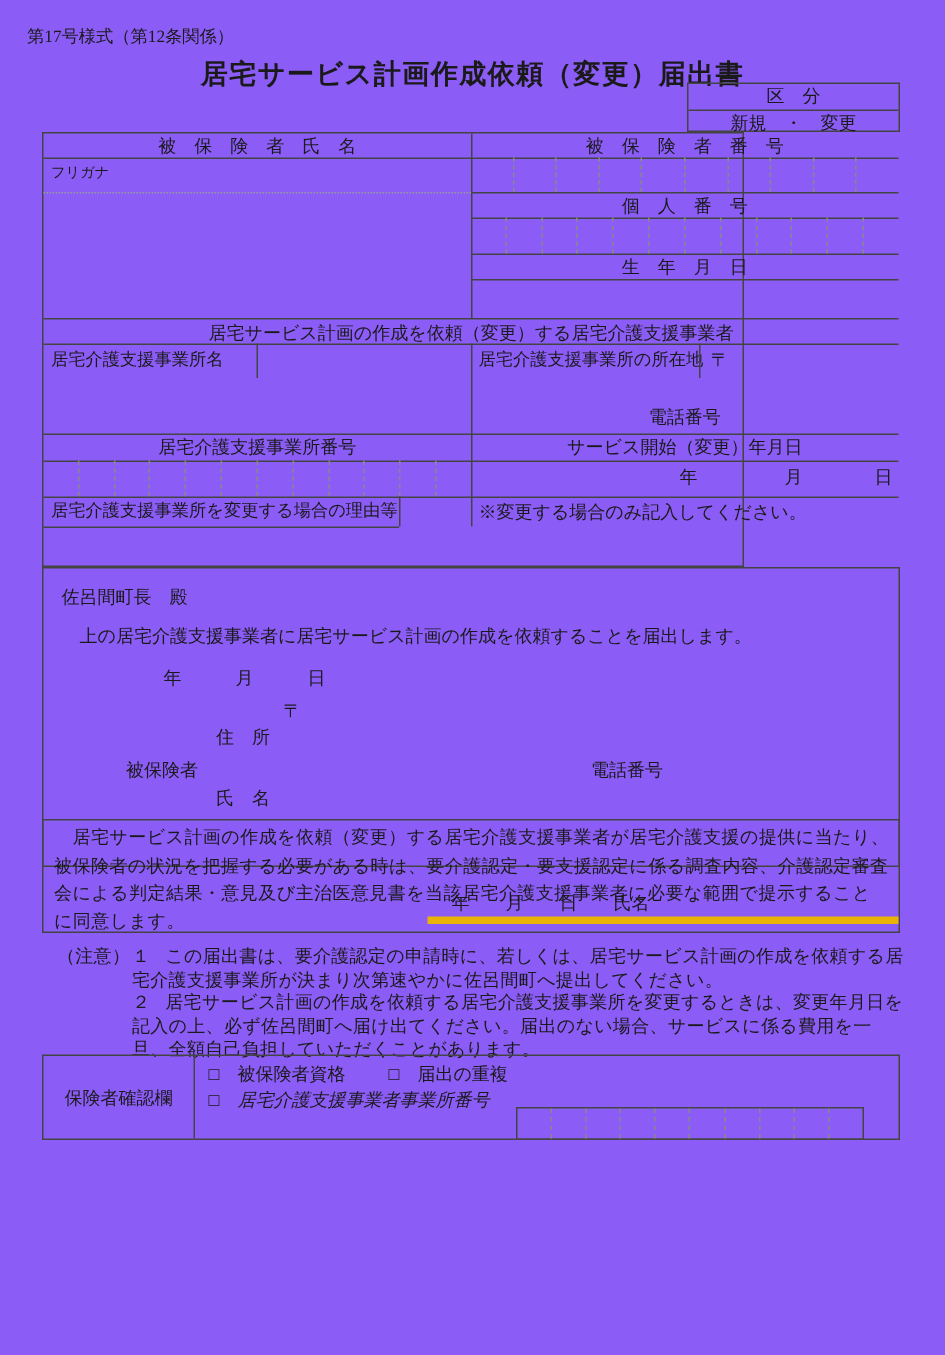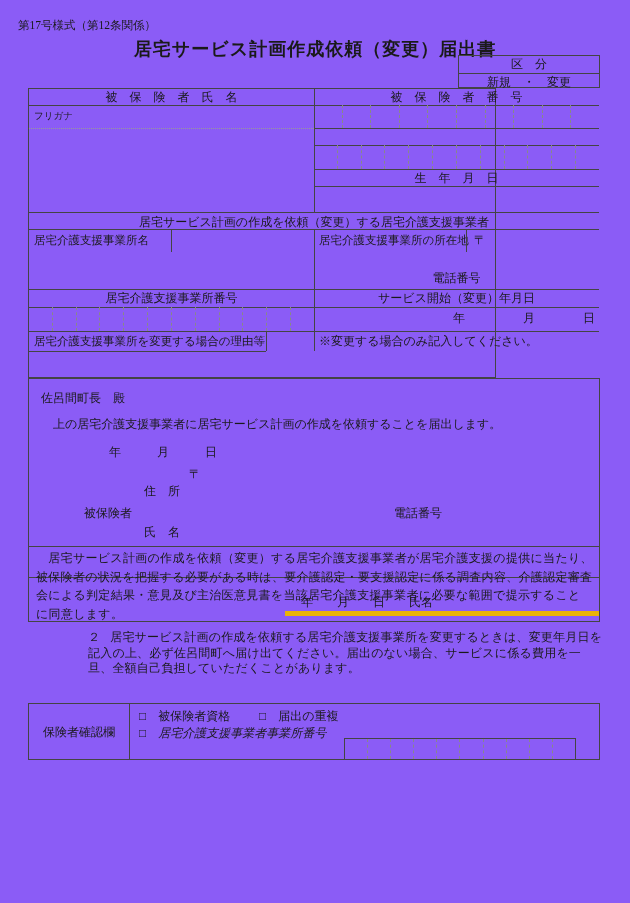--- a/index.html
+++ b/index.html
@@ -59,20 +59,21 @@
         <span class="cell"></span>
         <span class="cell"></span>
         <span class="cell"></span>
         <span class="cell"></span>
         <span class="cell"></span>
         <span class="cell"></span>
         <span class="cell"></span>
         <span class="cell"></span>
         <span class="cell"></span>
       </div>
+    <div class="abs t12 ctr" style="left:285px;top:41px;width:285px;">個　人　番　号</div>
     <div class="cellrow" style="left:285px;top:56px;width:285px;height:24px;">
         <span class="cell"></span>
         <span class="cell"></span>
         <span class="cell"></span>
         <span class="cell"></span>
         <span class="cell"></span>
         <span class="cell"></span>
         <span class="cell"></span>
         <span class="cell"></span>
         <span class="cell"></span>
@@ -143,20 +144,24 @@
     <div class="abs" style="left:165px;top:146px;width:250px;height:14px;"></div>
   </div>
 
   <div class="box" style="left:28px;top:546px;width:572px;height:76px;">
     <div class="abs para" style="left:7px;top:2px;width:557px;">　居宅サービス計画の作成を依頼（変更）する居宅介護支援事業者が居宅介護支援の提供に当たり、被保険者の状況を把握する必要がある時は、要介護認定・要支援認定に係る調査内容、介護認定審査会による判定結果・意見及び主治医意見書を当該居宅介護支援事業者に必要な範囲で提示することに同意します。</div>
     <div class="sigline" style="left:256px;bottom:5px;width:298px;padding-left:16px;">年　　月　　日　　氏名</div>
   </div>
 
   <div class="abs" style="left:38px;top:630px;width:566px;">
     <div class="note-row">
+      <span class="note-label">（注意）</span>
+      <div><span class="note-no">１</span><span>この届出書は、要介護認定の申請時に、若しくは、居宅サービス計画の作成を依頼する居宅介護支援事業所が決まり次第速やかに佐呂間町へ提出してください。</span></div>
+    </div>
+    <div class="note-row">
       <span class="note-label"></span>
       <div><span class="note-no">２</span><span>居宅サービス計画の作成を依頼する居宅介護支援事業所を変更するときは、変更年月日を記入の上、必ず佐呂間町へ届け出てください。届出のない場合、サービスに係る費用を一旦、全額自己負担していただくことがあります。</span></div>
     </div>
   </div>
 
   <div class="box" style="left:28px;top:703px;width:572px;height:57px;">
     <div class="vl" style="left:100px;top:0;height:55px;"></div>
     <div class="abs t12 ctr" style="left:0;top:21px;width:100px;">保険者確認欄</div>
 
     <div class="abs t12" style="left:110px;top:5px;">

